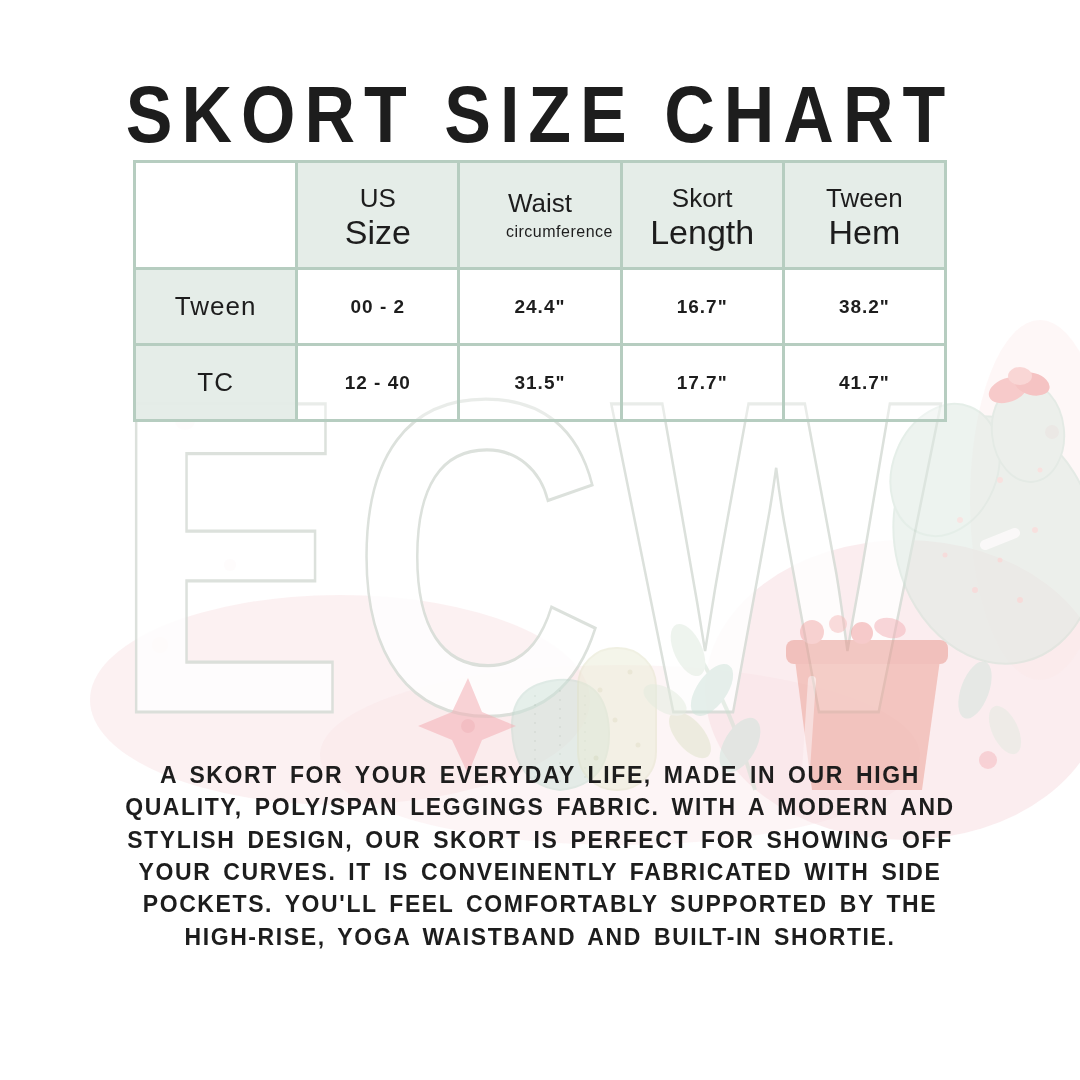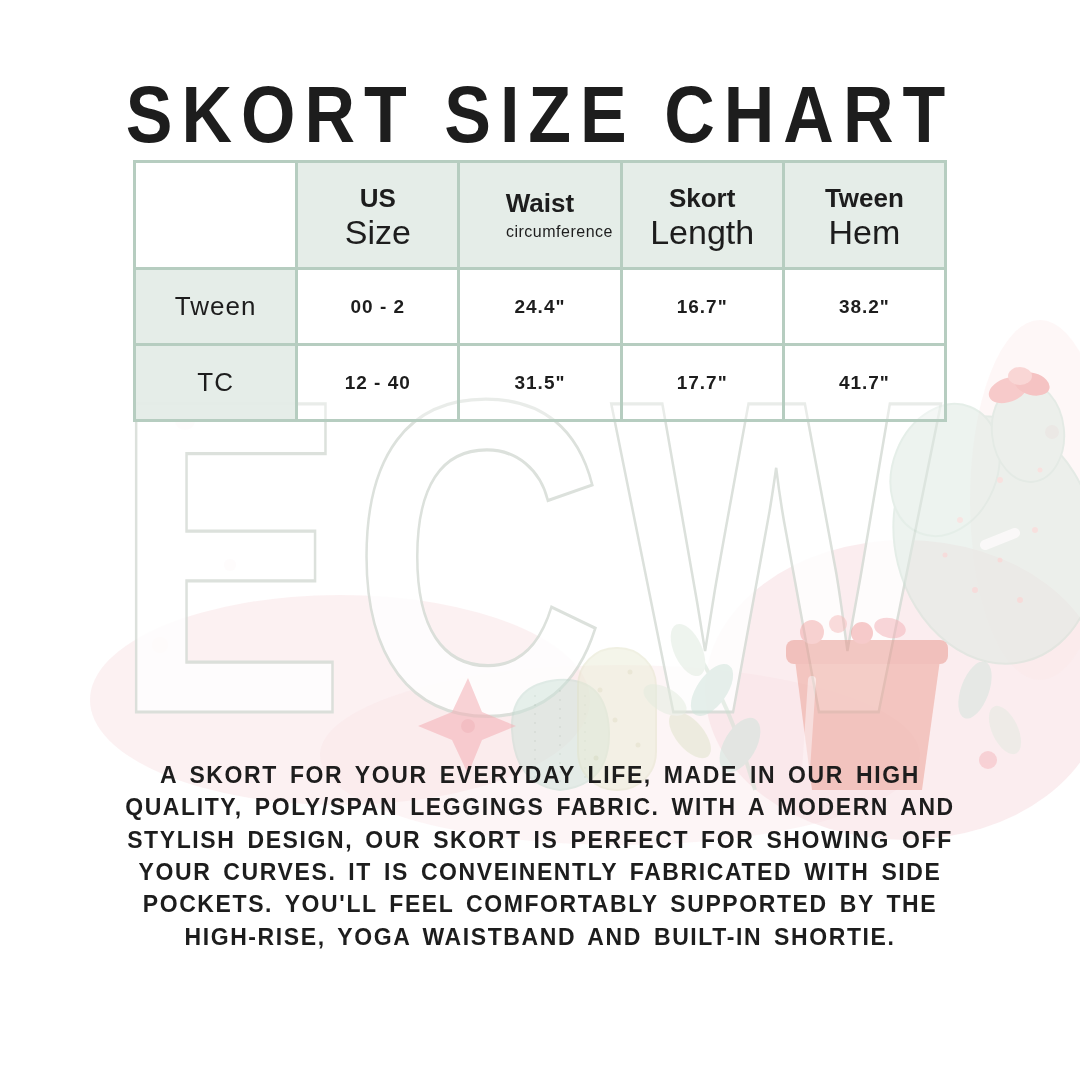--- a/index.html
+++ b/index.html
@@ -38,21 +38,21 @@
     border:3px solid #b6cdc0;
     text-align:center;
     vertical-align:middle;
     padding:0;
   }
   td.corner{border:none;background:transparent;}
   tr.header-row{height:107px;}
   tr.data-row{height:76px;}
   td.head-cell, td.label-cell{background:rgba(228,236,231,0.96);}
   td.data-cell{background:rgba(255,255,255,0.38);}
-  .h-line1{display:block;font-size:26px;line-height:34px;font-weight:700;}
+  .h-line1{display:block;font-size:26px;line-height:34px;font-weight:400;}
   .h-line2{display:block;font-size:34px;line-height:34px;font-weight:500;}
   .h-line2.sub{font-size:16px;line-height:24px;letter-spacing:0.5px;padding-left:39px;}
   td.label-cell{font-size:26px;font-weight:500;letter-spacing:1px;}
   td.data-cell{font-size:19px;font-weight:700;letter-spacing:1px;}
   .description{
     position:absolute;left:50%;top:758px;
     transform:translateX(-50%) scaleY(1.08);
     transform-origin:center top;
     width:860px;
     z-index:2;

